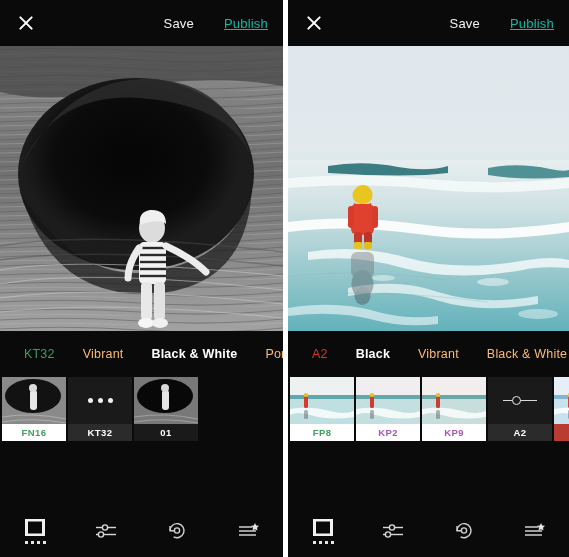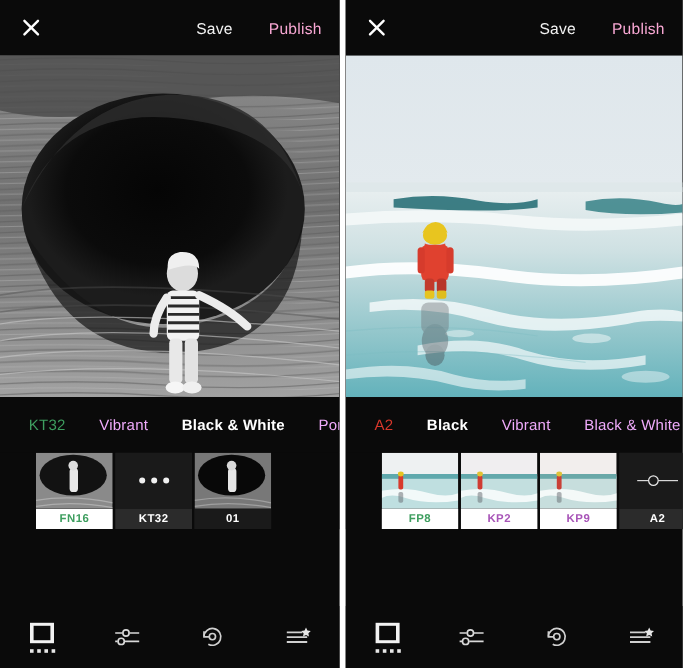--- a/index.html
+++ b/index.html
@@ -27,43 +27,43 @@
     content:""; position:absolute; left:1px; top:9px; width:18px; height:2px;
     background:#fff; border-radius:1px;
   }
   .close-btn::before { transform: rotate(45deg); }
   .close-btn::after  { transform: rotate(-45deg); }
   .topbar-spacer { flex: 1 1 auto; }
   .top-action {
     font-size: 13px; letter-spacing: .2px; cursor:pointer; padding: 4px 2px;
   }
   .save-label { color:#f2f2f2; margin-right: 26px; }
-  .publish-label { color:#f9a8d4; }
+  .publish-label { color:#14b8a6;text-decoration:underline; }
 
   
   .photo-wrap { width: 100%; height: 285px; position: relative; overflow:hidden; background:#000; }
   .photo { width:100%; height:100%; display:block; }
 
   
   .name-strip {
     height: 46px; display:flex; align-items:center; gap:0;
     background:#0a0a0a; padding-left: 10px; overflow:hidden; white-space:nowrap;
   }
   .name-item {
     font-size: 12.5px; padding: 0 14px; cursor:pointer; flex:0 0 auto;
-    color:#f0abfc; letter-spacing:.2px;
+    color:#fdba74; letter-spacing:.2px;
   }
   .name-item.accent-green { color:#3e9e5f; }
   .name-item.accent-red   { color:#d8372b; }
   .name-item.selected     { color:#ffffff; font-weight:bold; }
 
   
   .thumb-strip {
     height: 64px; display:flex; align-items:stretch; background:#0a0a0a;
-    padding-left: 30px; overflow:hidden;
+    padding-left: 2px; overflow:hidden;
   }
   .thumb {
     width: 64px; flex:0 0 auto; margin-right: 2px; position:relative;
     display:flex; flex-direction:column; cursor:pointer; overflow:hidden;
     background:#1d1d1d;
   }
   .thumb-img { flex:1 1 auto; position:relative; overflow:hidden; }
   .thumb-img img, .thumb-img .gfx { width:100%; height:100%; display:block; }
   .thumb-label {
     height: 17px; line-height:17px; text-align:center;

